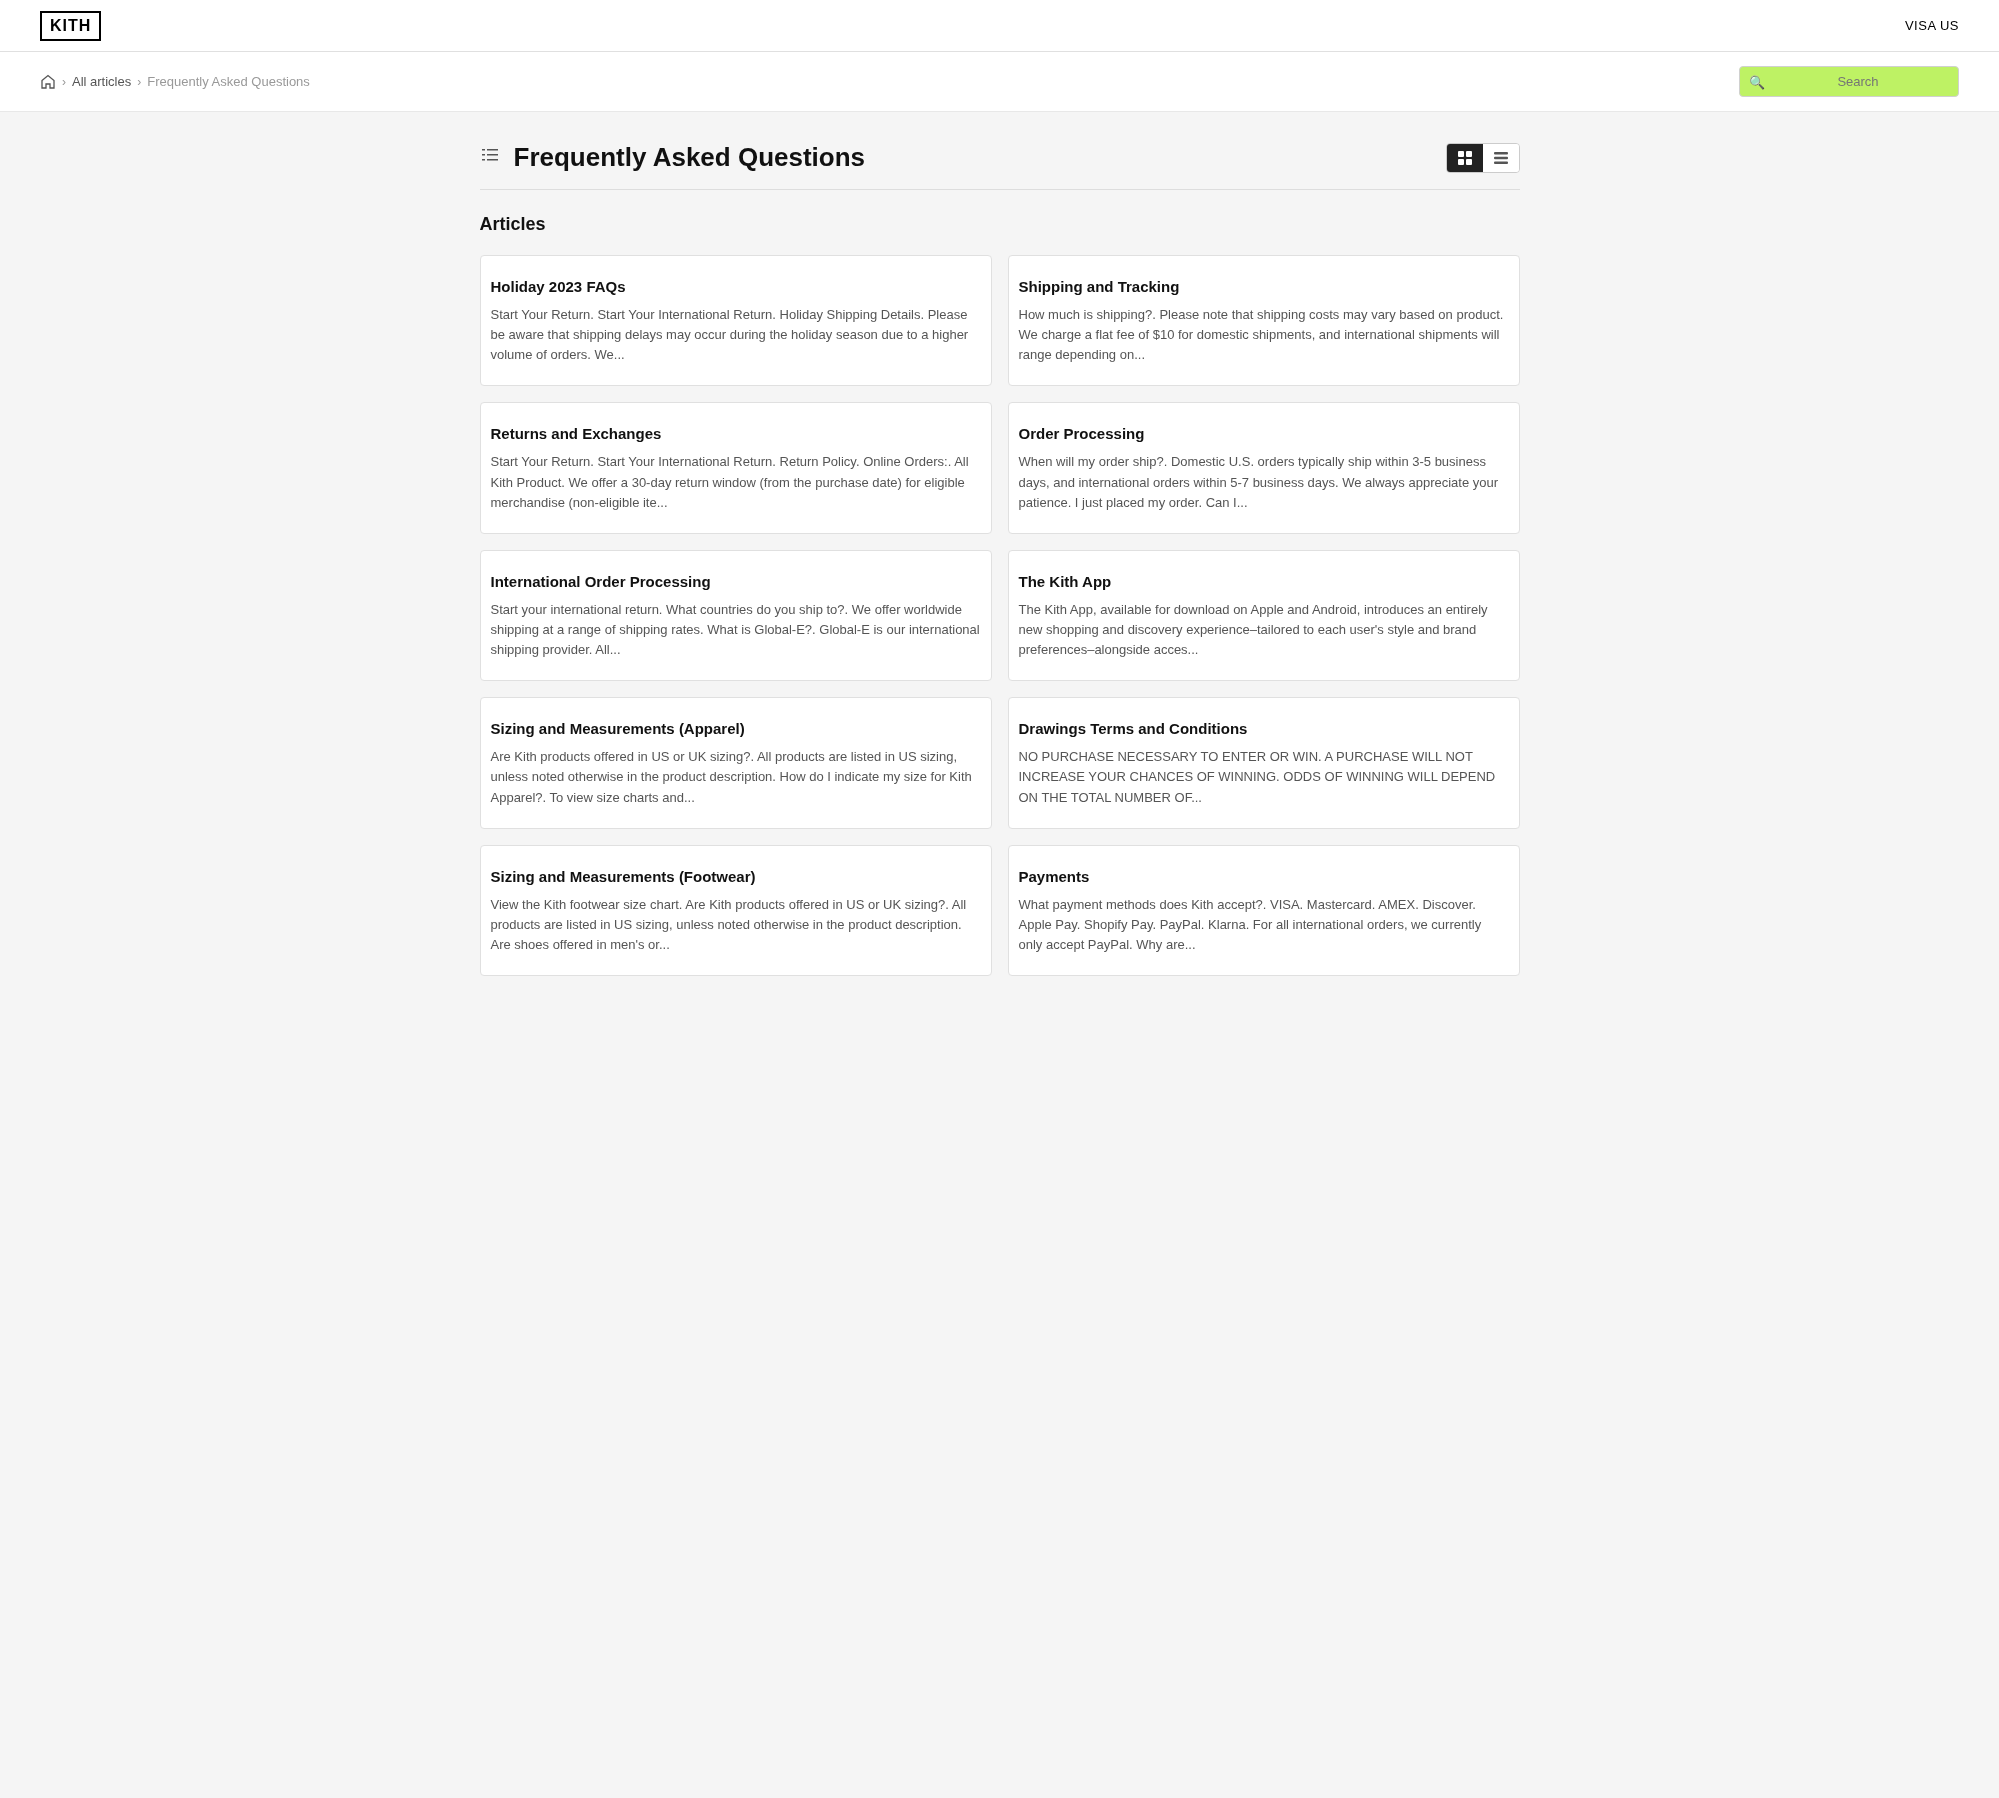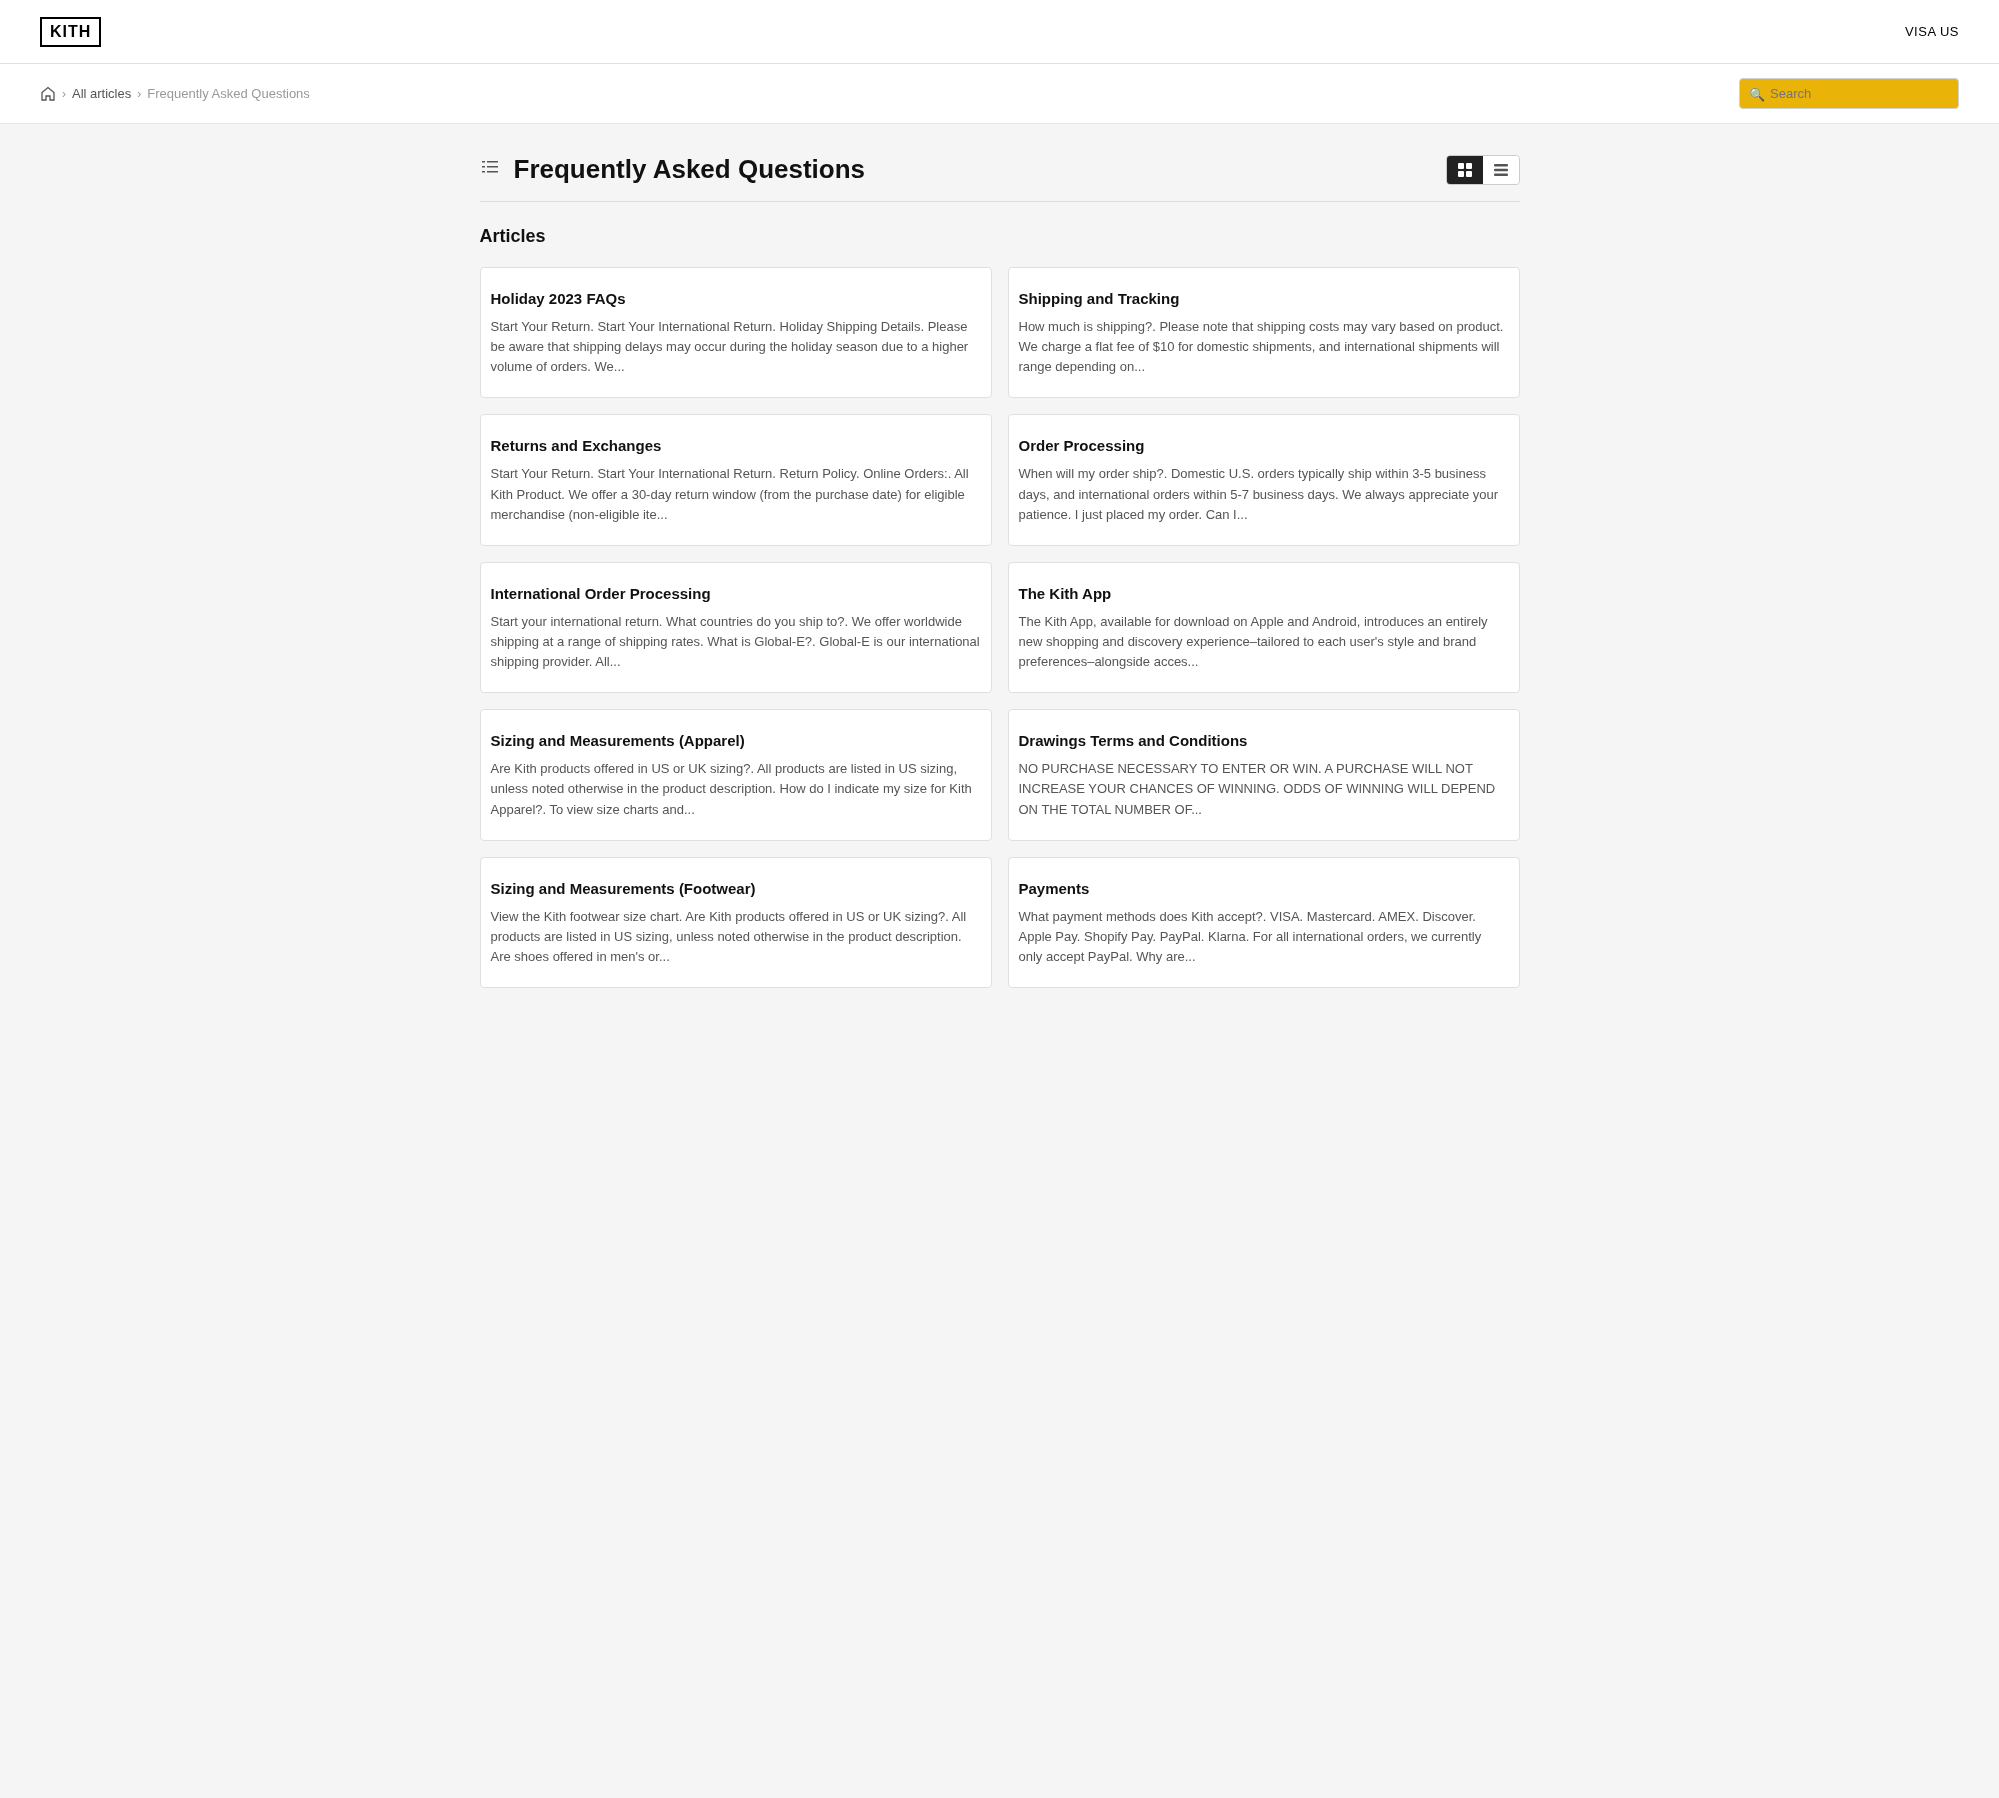--- a/index.html
+++ b/index.html
@@ -13,21 +13,21 @@
       background-color: #f5f5f5;
       color: #333;
       font-size: 14px;
     }
 
     
     .header {
       background-color: #fff;
       border-bottom: 1px solid #e0e0e0;
       padding: 12px 40px;
-      height: 64px;
+      height: 52px;
       display: flex;
       align-items: center;
       justify-content: space-between;
       text-align: right;
     }
 
     .logo-box {
       border: 2.5px solid #000;
       padding: 4px 8px;
       font-weight: 900;
@@ -96,23 +96,24 @@
       color: #999;
       font-size: 13px;
     }
 
     .search-input {
       width: 100%;
       padding: 7px 12px 7px 30px;
       border: 1px solid #d0d0d0;
       border-radius: 4px;
       font-size: 13px;
-      background: #eab308;
+      background: #bef264;
       color: #333;
       outline: none;
+      text-align: center;
     }
 
     
     .main-container {
       max-width: 1120px;
       margin: 0 auto;
       padding: 30px 40px;
     }
 
     

